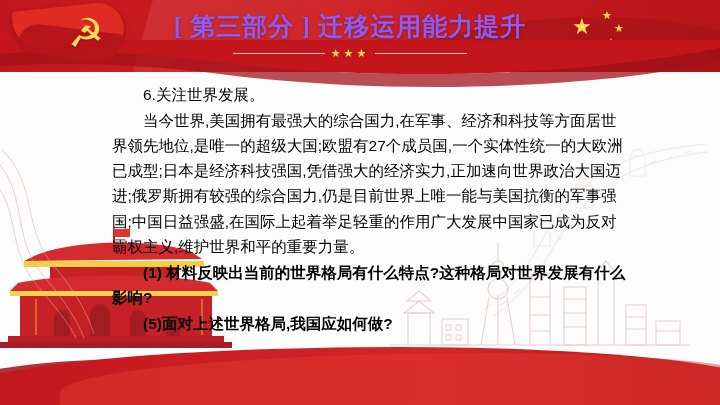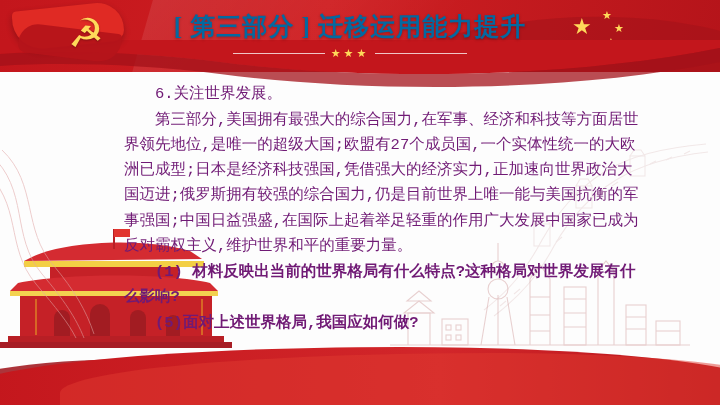--- a/index.html
+++ b/index.html
@@ -109,21 +109,21 @@
   .title-block {
     position: absolute;
     top: 10px; left: 140px;
     width: 420px;
     text-align: center;
   }
   .title-text {
     font-family: "Liberation Serif", serif;
     font-size: 25px;
     font-weight: bold;
-    color: #0369a1;
+    color: #8b5cf6;
     letter-spacing: 1px;
     white-space: nowrap;
     text-shadow: 0 1px 3px rgba(0,0,0,.28);
   }
   .title-deco {
     margin-top: 5px;
     display: flex;
     align-items: center;
     justify-content: center;
     gap: 6px;
@@ -194,24 +194,24 @@
     left: -60px; right: 280px; bottom: -24px;
     height: 70px;
     background: #9e1117;
     opacity: .85;
     border-radius: 40% 60% 0 0 / 34px 44px 0 0;
   }
 
   
   .content {
     position: absolute;
-    top: 82px; left: 124px;
+    top: 82px; left: 112px;
     width: 520px;
-    color: #701a75;
-    font-family: Liberation Mono, monospace;
+    color: #000000;
+    font-family: Liberation Sans, sans-serif;
     font-size: 15.5px;
     line-height: 1.62;
   }
   .content p { margin: 0 0 1px 0; }
   .p-indent-2 { text-indent: 2em; }
   .p-item { text-indent: 2em; }
   .q-line { text-indent: 2em; }
   .q-bold { font-weight: bold; }
 </style>
 </head>
@@ -338,21 +338,21 @@
     <div class="title-text">[ 第三部分 ] 迁移运用能力提升</div>
     <div class="title-deco">
       <span class="line"></span>
       <span class="dots">★★★</span>
       <span class="line"></span>
     </div>
   </div>
 
   <div class="content">
     <p class="p-item">6.关注世界发展。</p>
-    <p class="p-indent-2">第三部分,美国拥有最强大的综合国力,在军事、经济和科技等方面居世界领先地位,是唯一的超级大国;欧盟有27个成员国,一个实体性统一的大欧洲已成型;日本是经济科技强国,凭借强大的经济实力,正加速向世界政治大国迈进;俄罗斯拥有较强的综合国力,仍是目前世界上唯一能与美国抗衡的军事强国;中国日益强盛,在国际上起着举足轻重的作用广大发展中国家已成为反对霸权主义,维护世界和平的重要力量。</p>
+    <p class="p-indent-2">当今世界,美国拥有最强大的综合国力,在军事、经济和科技等方面居世界领先地位,是唯一的超级大国;欧盟有27个成员国,一个实体性统一的大欧洲已成型;日本是经济科技强国,凭借强大的经济实力,正加速向世界政治大国迈进;俄罗斯拥有较强的综合国力,仍是目前世界上唯一能与美国抗衡的军事强国;中国日益强盛,在国际上起着举足轻重的作用广大发展中国家已成为反对霸权主义,维护世界和平的重要力量。</p>
     <p class="q-line q-bold">(1) 材料反映出当前的世界格局有什么特点?这种格局对世界发展有什么影响?</p>
     <p class="q-line q-bold">(5)面对上述世界格局,我国应如何做?</p>
   </div>
 
   <div class="footer-band">
     <div class="red-dark"></div>
     <div class="red-main"></div>
     <div class="red-light"></div>
   </div>
 

